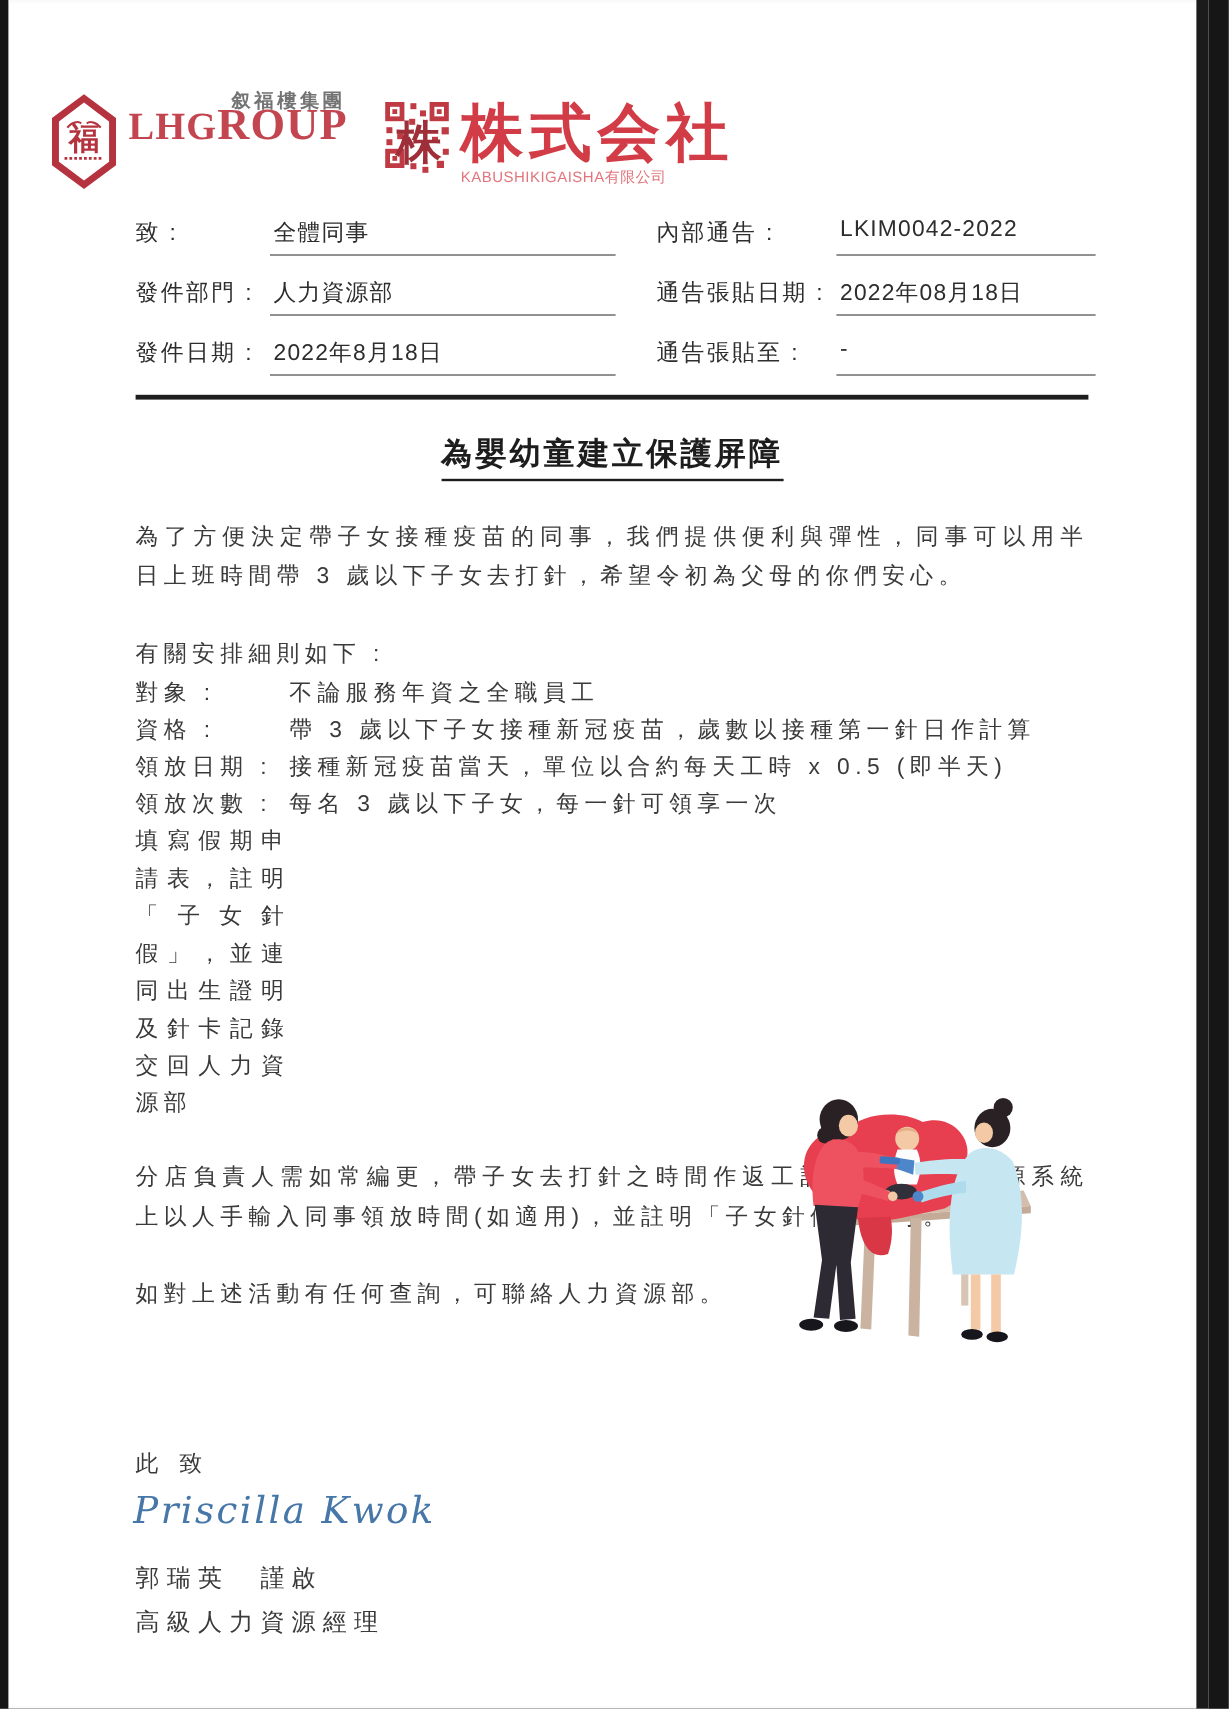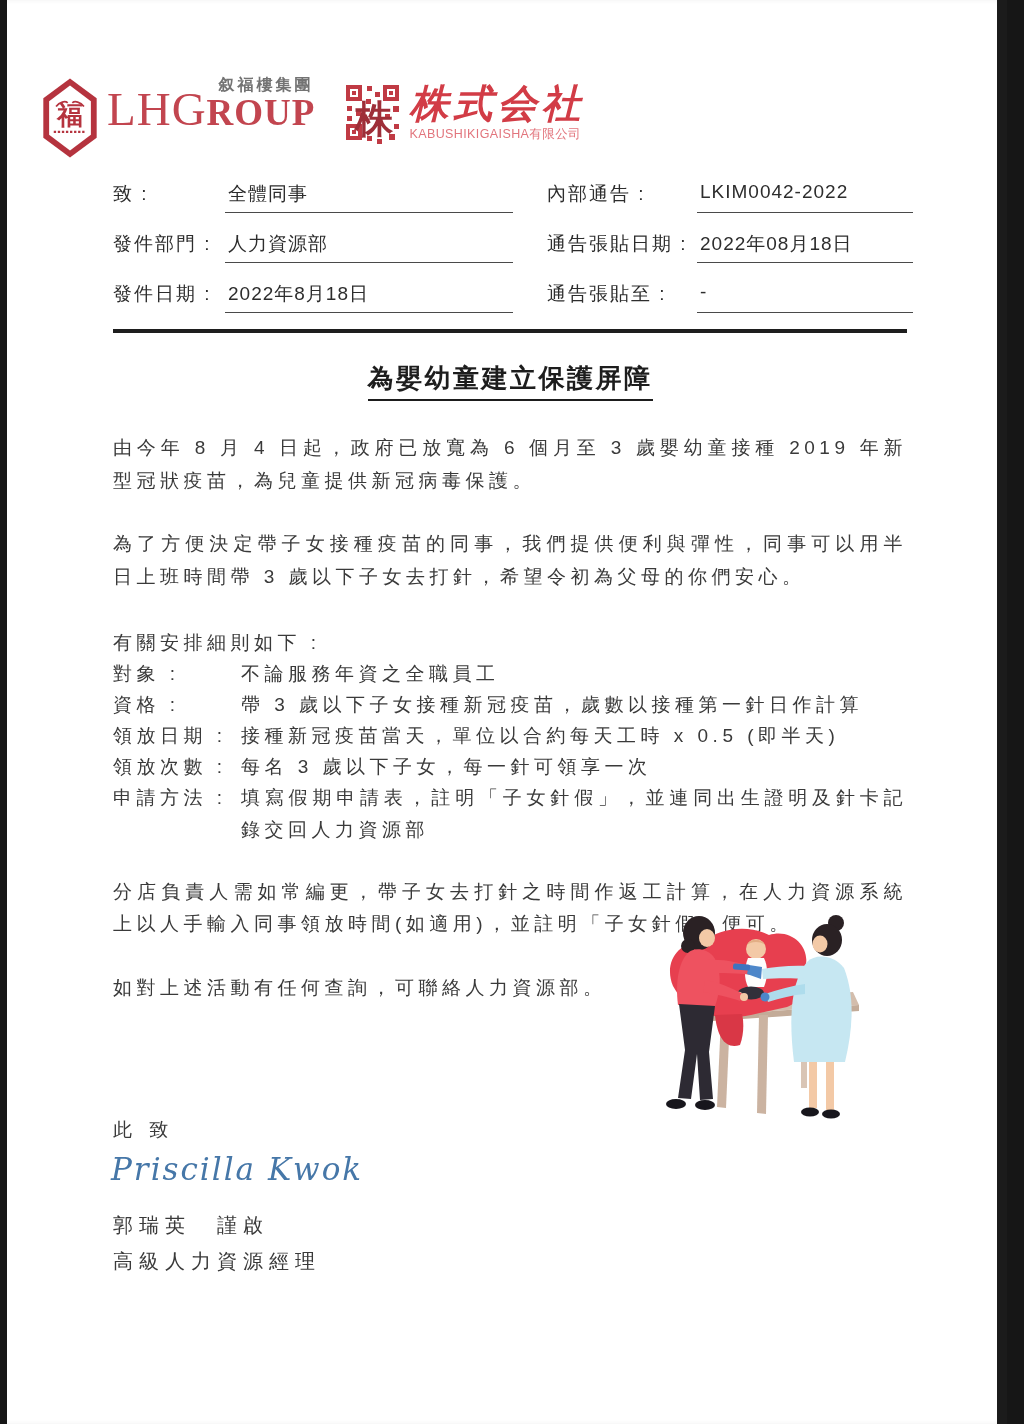--- a/index.html
+++ b/index.html
@@ -11,29 +11,29 @@
   }
   .edge-right { position:absolute; right:0; top:0; width:10px; height:1424px; background:#1b1b1b; }
   .content { position:relative; padding:0 100px 0 106px; }
 
   
   .header { display:flex; align-items:flex-start; padding:76px 0 0 34px; }
   .lhg-logo { display:flex; align-items:flex-start; }
   .hex-seal { width:58px; height:84px; margin-top:0; }
   .lhg-word { position:relative; margin-left:8px; margin-top:10px;
     font-family:"Liberation Serif", serif; color:#c2454f; line-height:1; white-space:nowrap; }
-  .lhg-a { font-size:47px; font-weight:400; letter-spacing:1px; }
+  .lhg-a { font-size:32px; font-weight:700; letter-spacing:1px; }
   .lhg-b { font-size:37px; font-weight:600; letter-spacing:1px; }
   .lhg-cn { position:absolute; top:-9px; right:2px; font-size:16px; font-weight:700;
     color:#737373; letter-spacing:3px; }
   .kabu-logo { display:flex; align-items:flex-start; margin-left:30px; margin-top:8px; }
   .qr-mark { width:58px; height:62px; }
   .kabu-text { margin-left:6px; }
-  .kabu-title { font-size:39px; font-weight:900; color:#d23c46; letter-spacing:5px;
-    line-height:1.05; white-space:nowrap;font-style:italic; }
+  .kabu-title { font-size:52px; font-weight:900; color:#d23c46; letter-spacing:5px;
+    line-height:1.05; white-space:nowrap; }
   .kabu-sub { font-size:12.5px; color:#e2757d; letter-spacing:0.4px; margin-top:1px; }
 
   
   .doc-type-wrap { text-align:center; margin-top:14px; }
   .doc-type { display:inline-block; font-size:24px; font-weight:700; color:#222;
     letter-spacing:3px; border-bottom:2.5px solid #222; padding-bottom:1px; }
 
   
   .meta { margin-top:16px; display:grid; grid-template-columns:112px 288px 34px 150px 216px;
     row-gap:13px; font-size:19px; color:#2d2d2d; }
@@ -146,21 +146,20 @@
       <div class="lbl">通告張貼至 :</div>
       <div class="val">-</div>
     </div>
 
     <div class="divider"></div>
 
     <div class="subject-wrap">
       <span class="subject">為嬰幼童建立保護屏障</span>
     </div>
 
-    <p class="para">由今年 8 月 4 日起，政府已放寬為 6 個月至 3 歲嬰幼童接種 2019 年新型冠狀疫苗，為兒童提供新冠病毒保護。</p>
     <p class="para">為了方便決定帶子女接種疫苗的同事，我們提供便利與彈性，同事可以用半日上班時間帶 3 歲以下子女去打針，希望令初為父母的你們安心。</p>
 
     <div class="details">
       <div class="details-intro">有關安排細則如下 :</div>
       <div class="detail-row">
         <div class="dl">對象 :</div>
         <div class="dv">不論服務年資之全職員工</div>
       </div>
       <div class="detail-row">
         <div class="dl">資格 :</div>
@@ -168,21 +167,20 @@
       </div>
       <div class="detail-row">
         <div class="dl">領放日期 :</div>
         <div class="dv">接種新冠疫苗當天，單位以合約每天工時 x 0.5 (即半天)</div>
       </div>
       <div class="detail-row">
         <div class="dl">領放次數 :</div>
         <div class="dv">每名 3 歲以下子女，每一針可領享一次</div>
       </div>
       <div class="detail-row">
-        <div class="dl">申請方法 :</div>
         <div class="dv">填寫假期申請表，註明「子女針假」，並連同出生證明及針卡記錄交回人力資源部</div>
       </div>
     </div>
 
     <p class="para">分店負責人需如常編更，帶子女去打針之時間作返工計算，在人力資源系統上以人手輸入同事領放時間(如適用)，並註明「子女針假」便可。</p>
     <p class="para">如對上述活動有任何查詢，可聯絡人力資源部。</p>
 
     <div class="closing">此 致</div>
     <div class="signature">Priscilla Kwok</div>
     <div class="signer-name">郭瑞英　謹啟</div>

